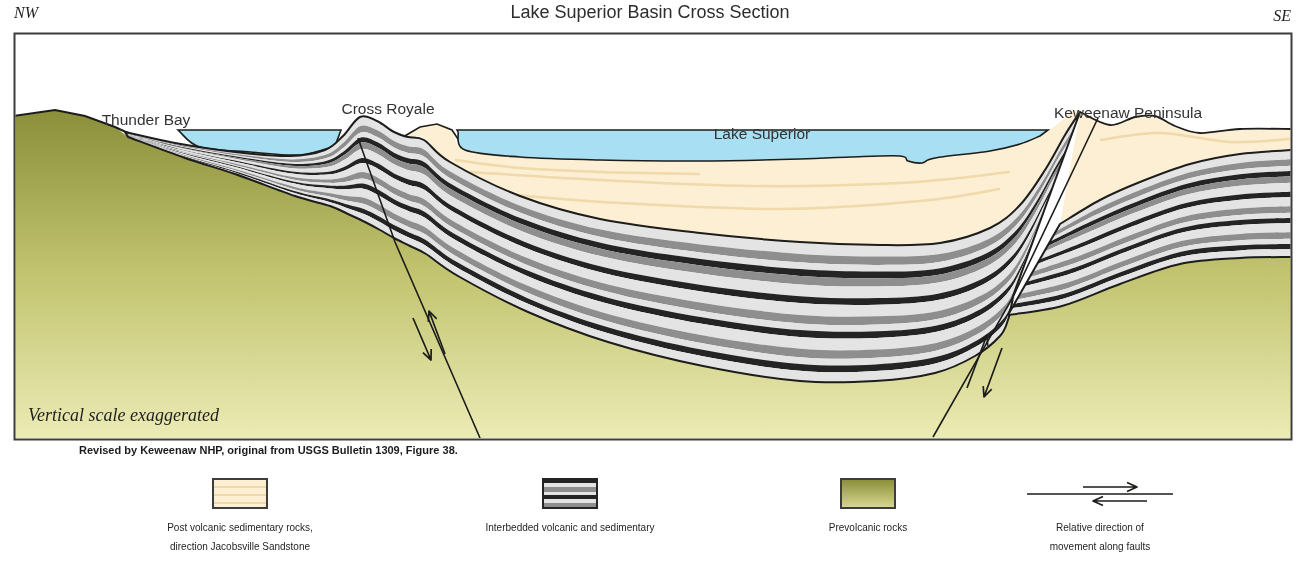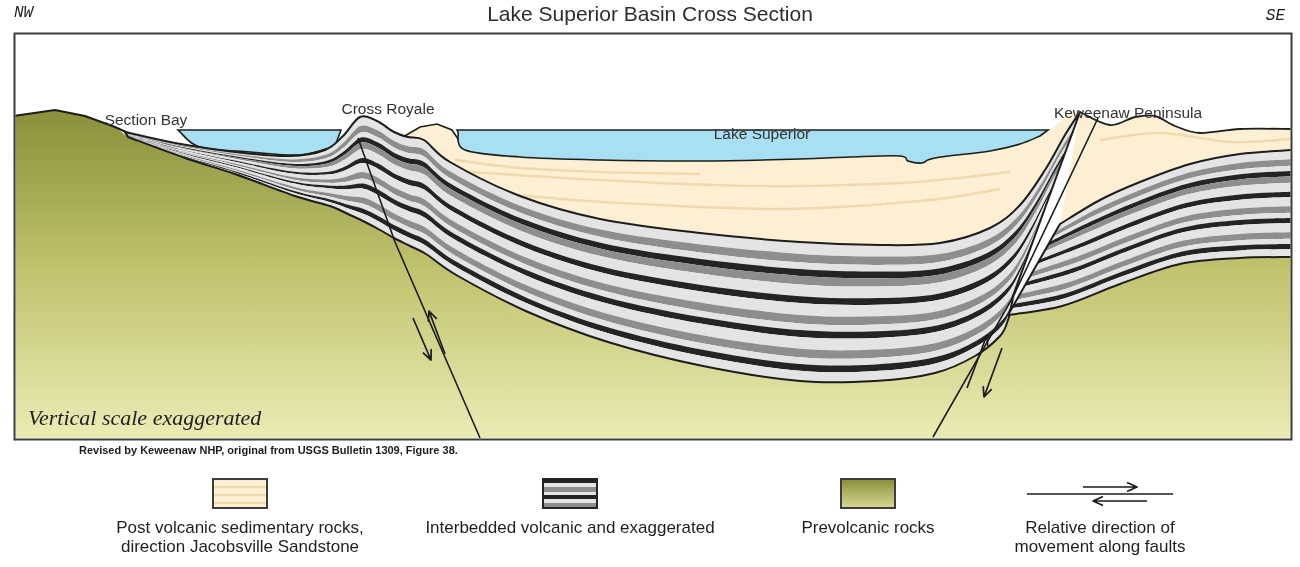--- a/index.html
+++ b/index.html
@@ -1,29 +1,29 @@
 <!DOCTYPE html>
 <html><head>
 <meta charset="utf-8">
 <style>
   html,body{margin:0;padding:0;background:#ffffff;}
   .page{position:relative;width:1300px;height:567px;background:#fff;overflow:hidden;
         font-family:"Liberation Sans",sans-serif;}
   .abs{position:absolute;}
-  .title{left:0;top:2px;width:1300px;text-align:center;font-size:21px;color:#2d2d2d;}
-  .dir{font-family:Liberation Mono, monospace;font-style:italic;font-size:16px;color:#1f1f1f;}
+  .title{left:0;top:2px;width:1300px;text-align:center;font-size:18px;color:#2d2d2d;}
+  .dir{font-family:Liberation Serif, serif;font-style:italic;font-size:16px;color:#1f1f1f;}
   .dir.nw{left:14px;top:4px;}
-  .dir.se{right:15px;top:7px;text-align:right;}
+  .dir.se{right:9px;top:7px;text-align:right;}
   .feature{font-size:15.5px;color:#333;transform:translateX(-50%);white-space:nowrap;}
   .note{left:28px;top:405px;font-family:"Liberation Serif",serif;font-style:italic;
-        font-size:22px;color:#1f1f1f;}
+        font-size:18px;color:#1f1f1f;}
   .credit{left:31px;top:444px;font-size:11px;font-weight:700;color:#1c1c1c;padding-left:48px;}
   .legend-item{position:absolute;top:478px;text-align:center;}
   .swatch{width:56px;height:31px;margin:0 auto;border:2px solid #3d3d3d;box-sizing:border-box;}
-  .legend-label{margin-top:9px;font-size:17px;line-height:19px;color:#1f1f1f;white-space:nowrap;text-align:center;}
+  .legend-label{margin-top:9px;font-size:10px;line-height:19px;color:#1f1f1f;white-space:nowrap;text-align:center;}
   .fault-symbol-wrap{height:31px;display:flex;align-items:center;justify-content:center;}
   svg{display:block;}
 </style>
 </head>
 <body>
 
 <div class="page">
 
   <div class="abs title">Lake Superior Basin Cross Section</div>
   <div class="abs dir nw">NW</div>
@@ -105,40 +105,40 @@
         </g>
         <g>
           <path d="M1098,118 L1013,297 L933,437" fill="none" stroke="#1d1d1b" stroke-width="1.6"></path>
           <path d="M967,388L987,335M987.7,345.9L987,335L979.3,342.8" fill="none" stroke="#1d1d1b" stroke-width="1.7" stroke-linejoin="round"></path>
           <path d="M1002,348L984,397M983.2,386.1L984,397L991.7,389.2" fill="none" stroke="#1d1d1b" stroke-width="1.7" stroke-linejoin="round"></path>
         </g>
       </g>
       <rect x="14.5" y="33.5" width="1277" height="406" fill="none" stroke="#3d3d3d" stroke-width="2"></rect>
     </svg>
 
-  <div class="abs feature" style="left:146px;top:111px">Section Bay</div>
+  <div class="abs feature" style="left:146px;top:111px">Thunder Bay</div>
   <div class="abs feature" style="left:388px;top:100px">Cross Royale</div>
   <div class="abs feature" style="left:762px;top:125px">Lake Superior</div>
   <div class="abs feature" style="left:1128px;top:104px">Keweenaw Peninsula</div>
 
   <div class="abs note">Vertical scale exaggerated</div>
   <div class="abs credit">Revised by Keweenaw NHP, original from USGS Bulletin 1309, Figure 38.</div>
 
   <div class="legend-item" style="left:75px;width:330px">
     <div class="swatch" id="sw-sed" style="background: linear-gradient(rgb(252, 239, 211) 0px, rgb(252, 239, 211) 6px, rgb(240, 217, 171) 6px, rgb(240, 217, 171) 8px, rgb(252, 239, 211) 8px, rgb(252, 239, 211) 14px, rgb(240, 217, 171) 14px, rgb(240, 217, 171) 16px, rgb(252, 239, 211) 16px, rgb(252, 239, 211) 22px, rgb(240, 217, 171) 22px, rgb(240, 217, 171) 24px, rgb(252, 239, 211) 24px);"></div>
     <div class="legend-label">
       <div>Post volcanic sedimentary rocks,</div>
       <div>direction Jacobsville Sandstone</div>
     </div>
   </div>
 
   <div class="legend-item" style="left:390px;width:360px">
     <div class="swatch" id="sw-volc" style="background: linear-gradient(rgb(36, 36, 36) 0px, rgb(36, 36, 36) 3px, rgb(228, 228, 228) 3px, rgb(228, 228, 228) 7px, rgb(142, 142, 142) 7px, rgb(142, 142, 142) 12px, rgb(228, 228, 228) 12px, rgb(228, 228, 228) 15px, rgb(36, 36, 36) 15px, rgb(36, 36, 36) 19px, rgb(228, 228, 228) 19px, rgb(228, 228, 228) 23px, rgb(142, 142, 142) 23px, rgb(142, 142, 142) 27px, rgb(228, 228, 228) 27px); border-color: rgb(36, 36, 36);"></div>
     <div class="legend-label">
-      <div>Interbedded volcanic and exaggerated</div>
+      <div>Interbedded volcanic and sedimentary</div>
     </div>
   </div>
 
   <div class="legend-item" style="left:770px;width:196px">
     <div class="swatch" id="sw-pre" style="background: linear-gradient(rgb(139, 143, 58), rgb(214, 214, 144));"></div>
     <div class="legend-label">
       <div>Prevolcanic rocks</div>
       <div></div>
     </div>
   </div>

